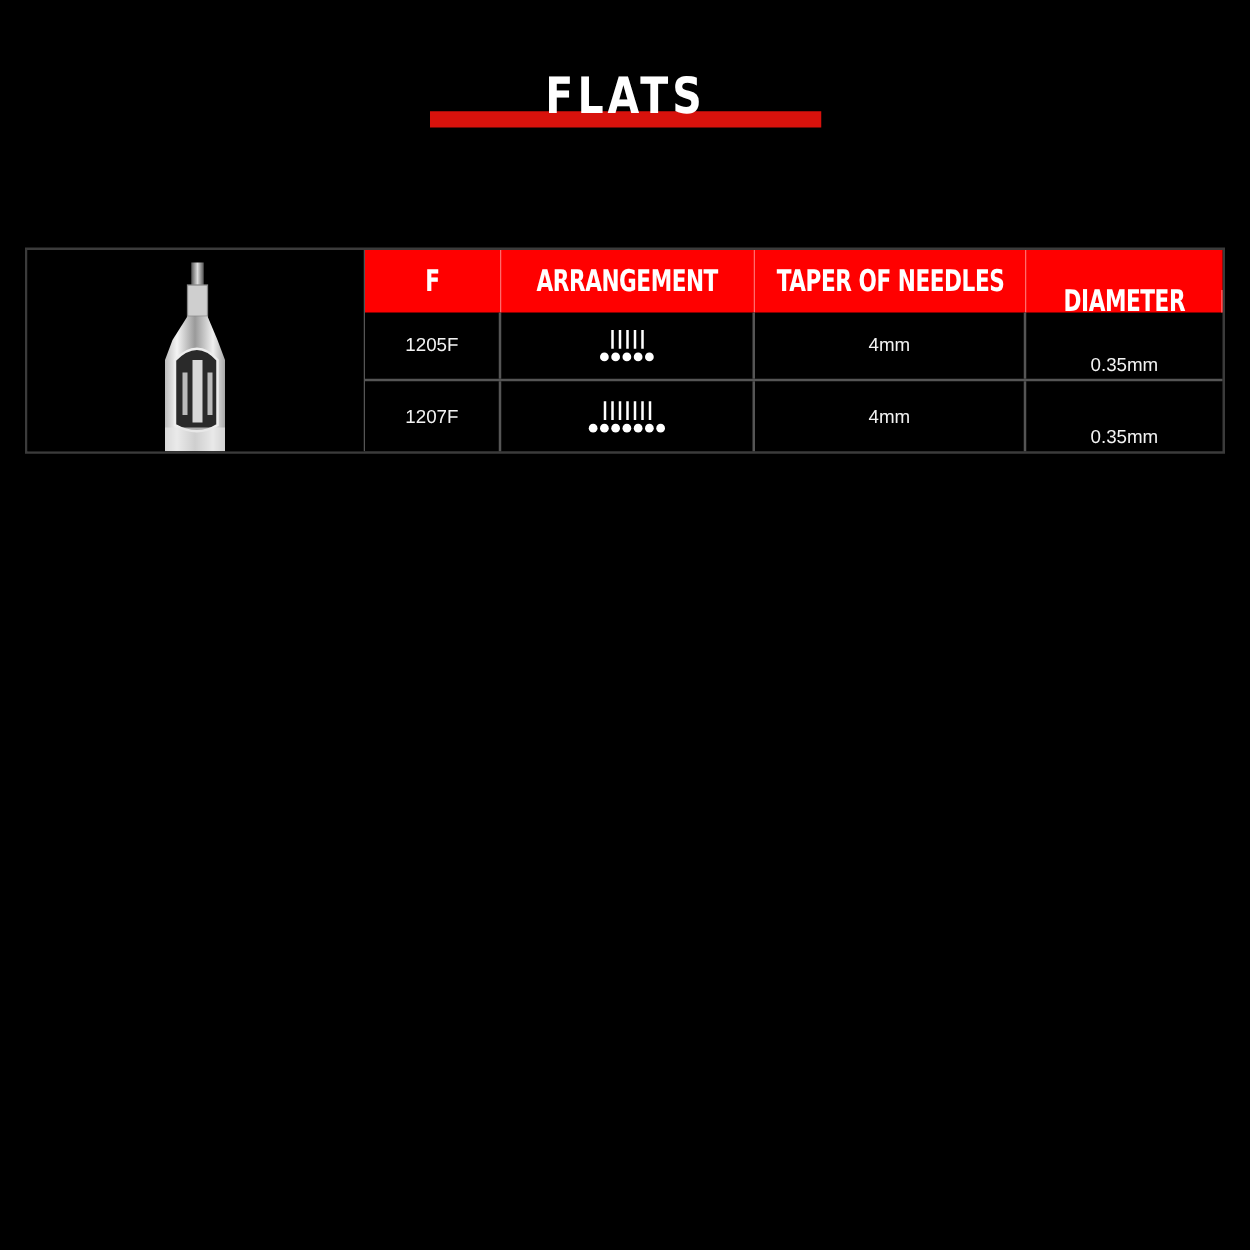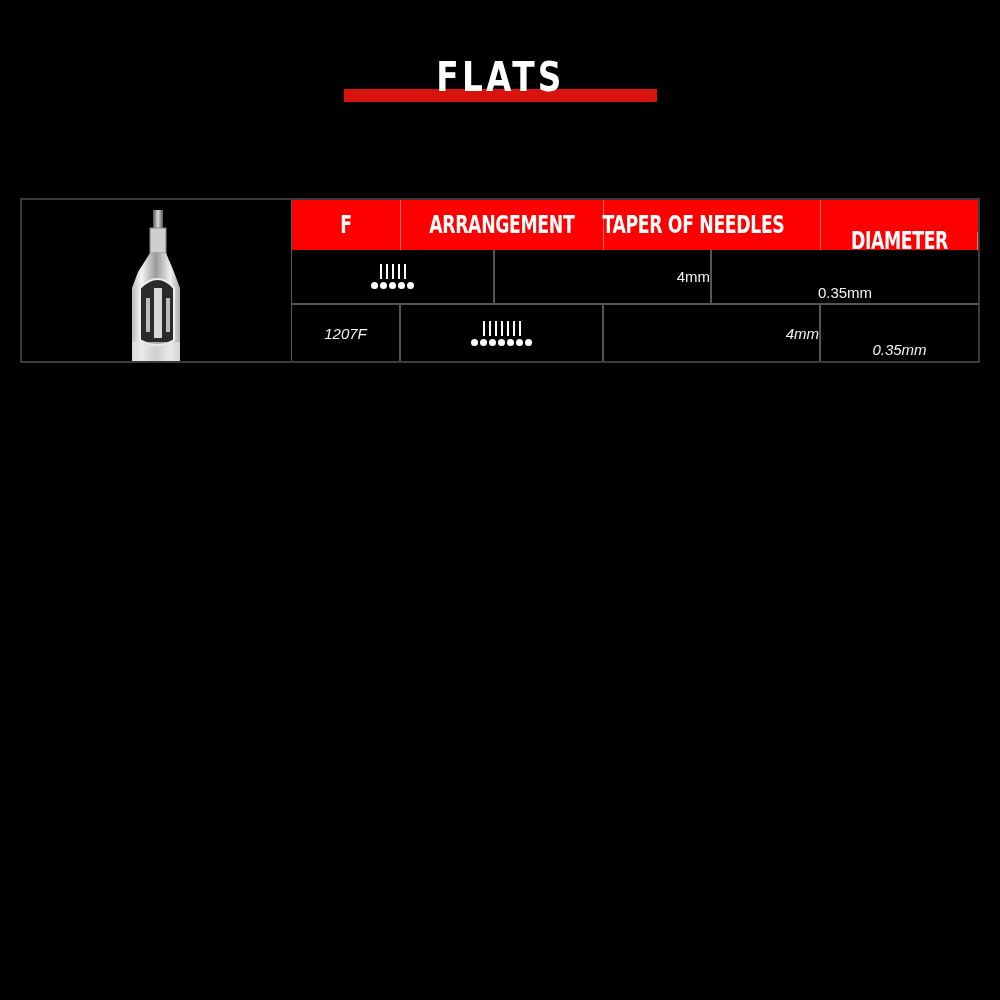--- a/index.html
+++ b/index.html
@@ -21,28 +21,28 @@
     border: 2px solid #3b3b3b; box-sizing: border-box;
   }
   .img-cell {
     position: absolute; left: 0; top: 0; width: 270px; height: 100%;
     border-right: 1px solid #555; box-sizing: border-box; background:#000;
   }
   .grid { position: absolute; left: 270px; top: 0; right: 0; bottom: 0; }
   .row { position: absolute; left: 0; right: 0; display: flex; }
   .row.header { top: 0; height: 50px; background: #ff0000; }
   .row.r1 { top: 50px; height: 53px; border-bottom: 2px solid #555; }
-  .row.r2 { top: 105px; height: 56px; font-style: italic; }
+  .row.r2 { top: 105px; height: 56px; }
   .cell {
     box-sizing: border-box; display: flex; align-items: center; justify-content: center;
     border-right: 2px solid #555; font-size: 15px; color: #f2f2f2;
   }
   .row.header .cell { border-right: 1px solid #ff6b6b; }
   .cell:last-child { border-right: none; margin-top: 32px; }
-  .c0 { width: 109px; } .c1 { width: 203px; justify-content: center; } .c2 { width: 217px; justify-content: flex-end; } .c3 { flex: 1; }
+  .c0 { width: 109px; } .c1 { width: 203px; justify-content: center; } .c2 { width: 217px; } .c3 { flex: 1; }
   .hdr {
     font-family: "DejaVu Sans", sans-serif; font-weight: bold; font-size: 24px; color: #fff;
     transform: scaleX(0.72); white-space: nowrap; letter-spacing: -0.5px;
   }
   .arr { display: flex; flex-direction: column; align-items: center; gap: 3px; }
   .lines { display: flex; gap: 4px; }
   .lines span { display: block; width: 2px; height: 15px; background: #fff; }
   .dots { display: flex; gap: 2px; }
   .dots span { display: block; width: 7px; height: 7px; border-radius: 50%; background: #fff; }
 </style>
@@ -91,20 +91,21 @@
         </div>
       <div class="cell c2">
           <span class="hdr">TAPER OF NEEDLES</span>
         </div>
       <div class="cell c3">
           <span class="hdr">DIAMETER</span>
         </div>
     </div>
 
     <div class="row r1">
+      <div class="cell c0">1205F</div>
       <div class="cell c1">
         <div class="arr">
           <div class="lines">
               <span></span>
               <span></span>
               <span></span>
               <span></span>
               <span></span>
             </div>
           <div class="dots">

